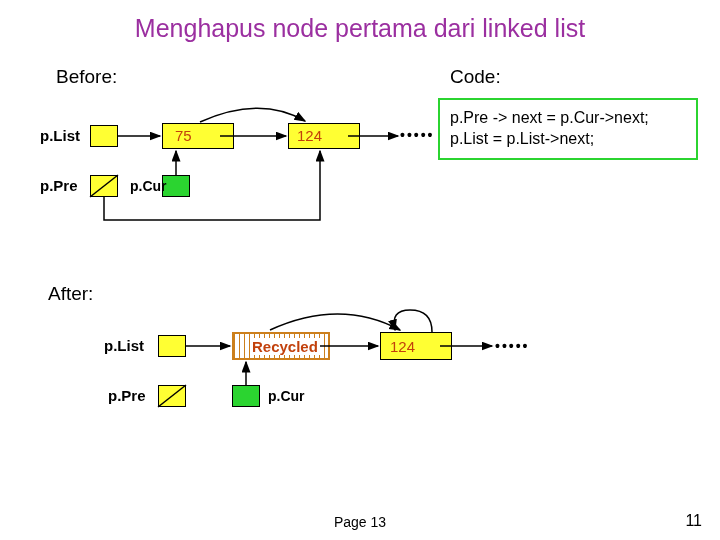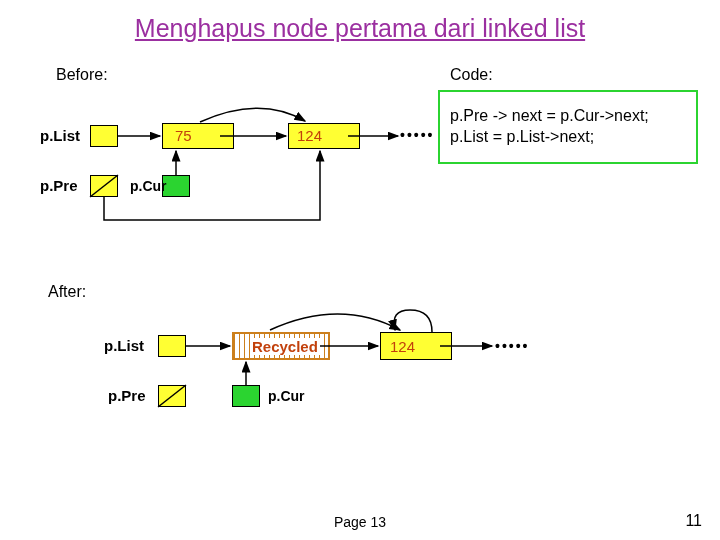--- a/index.html
+++ b/index.html
@@ -13,40 +13,40 @@
     background: #fff;
   }
   .title {
     position: absolute;
     top: 14px;
     left: 0;
     right: 0;
     text-align: center;
     font-size: 25px;
     color: #9b2fa0;
-    text-decoration: underline;
   }
   .label {
     position: absolute;
-    font-size: 16px;
+    font-size: 19px;
     color: #000;
   }
   .small-label {
     position: absolute;
     font-size: 15px;
     color: #000;
   }
   .bold { font-weight: bold; }
   .code-box {
     position: absolute;
     border: 2px solid #2bd430;
-    padding: 14px 10px;
+    padding: 8px 10px;
     font-size: 16px;
     color: #000;
     line-height: 1.3;
+    margin-top: 8px;
   }
   .yellow-box {
     position: absolute;
     background: #ffff33;
     border: 1px solid #000;
   }
   .green-small {
     position: absolute;
     background: #2bd430;
     border: 1px solid #000;

